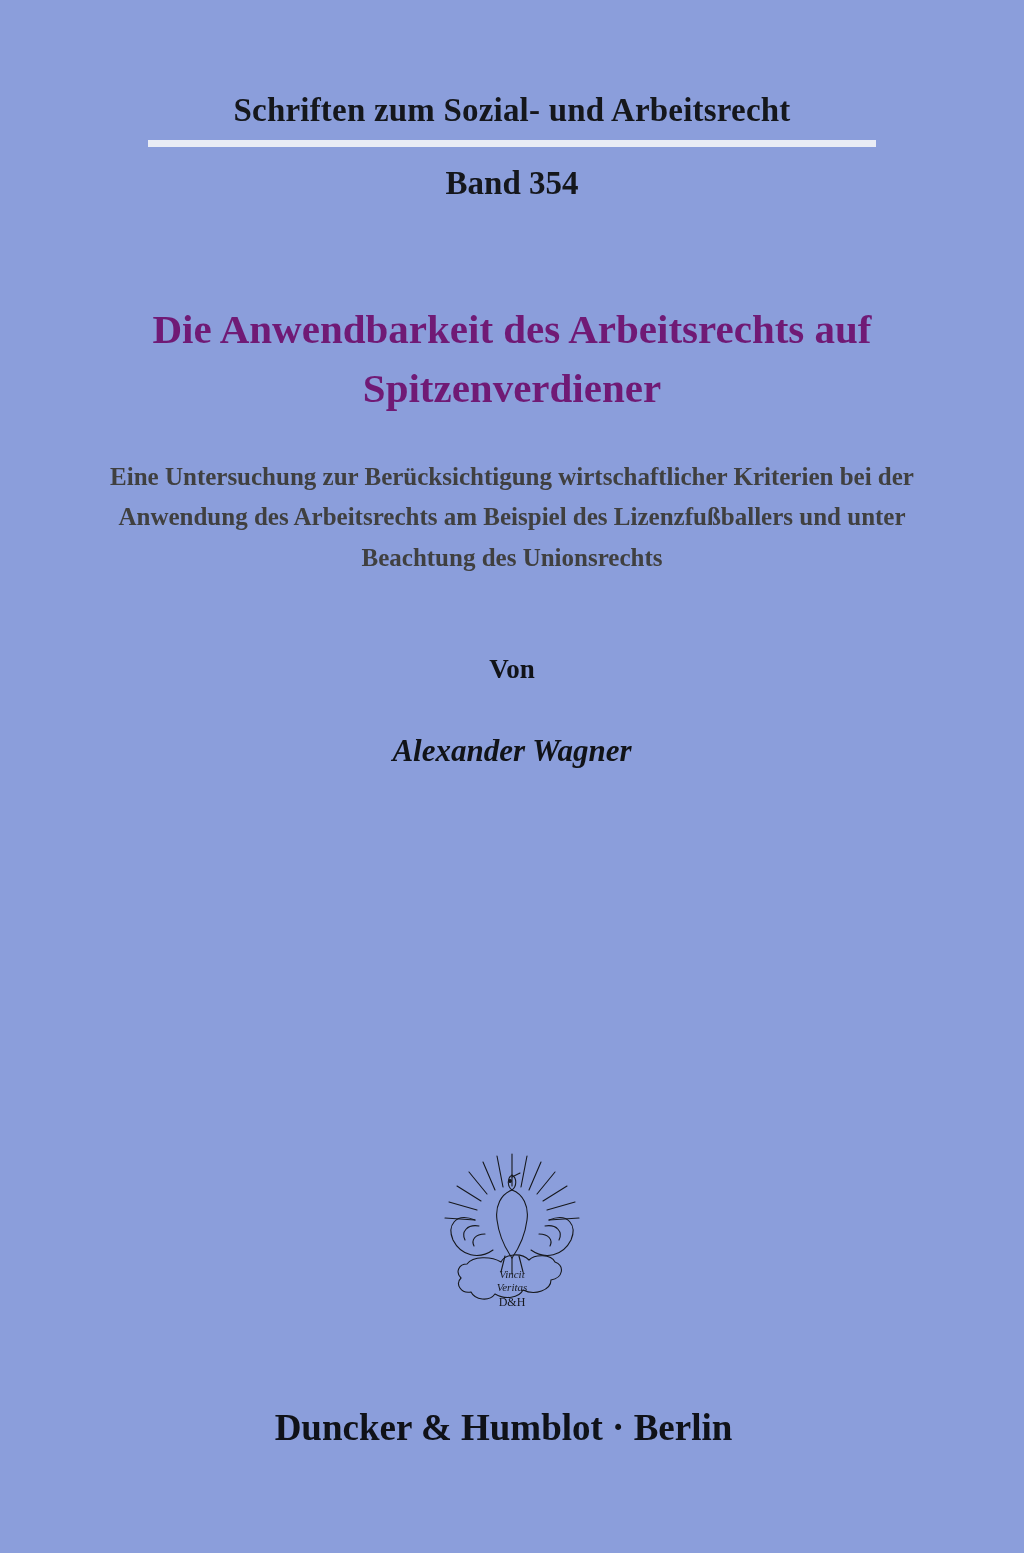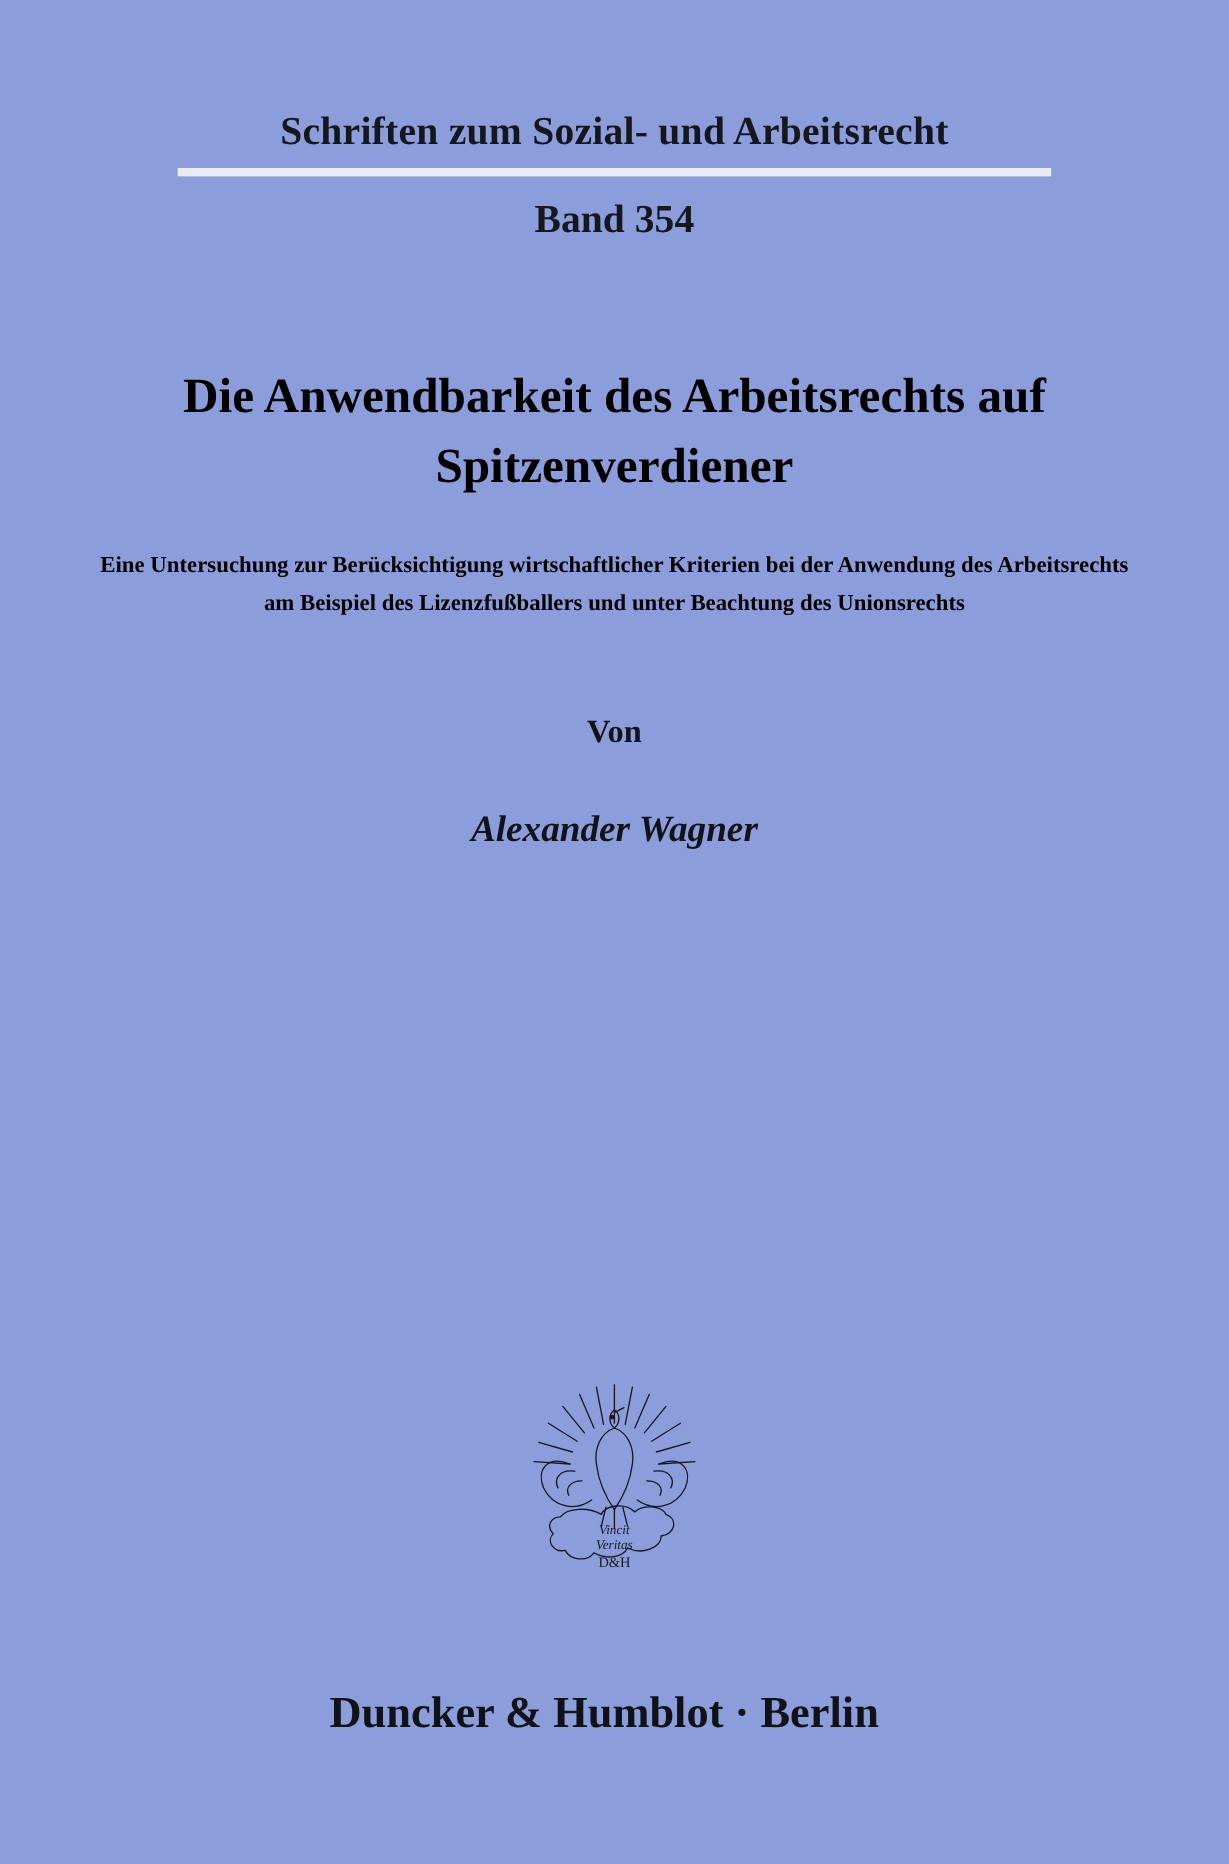--- a/index.html
+++ b/index.html
@@ -44,30 +44,30 @@
     text-align: center;
     color: #15171c;
   }
   .title {
     margin-top: 98px;
     width: 880px;
     text-align: center;
     font-size: 41px;
     font-weight: bold;
     line-height: 1.45;
-    color: #000000;
+    color: #701a75;
   }
   .subtitle {
     margin-top: 38px;
     width: 880px;
     text-align: center;
-    font-size: 19px;
+    font-size: 25px;
     font-weight: bold;
     line-height: 1.62;
-    color: #000000;
+    color: #404040;
   }
   .byline {
     margin-top: 76px;
     font-size: 27px;
     font-weight: bold;
     text-align: center;
   }
   .author {
     margin-top: 48px;
     font-size: 31px;

